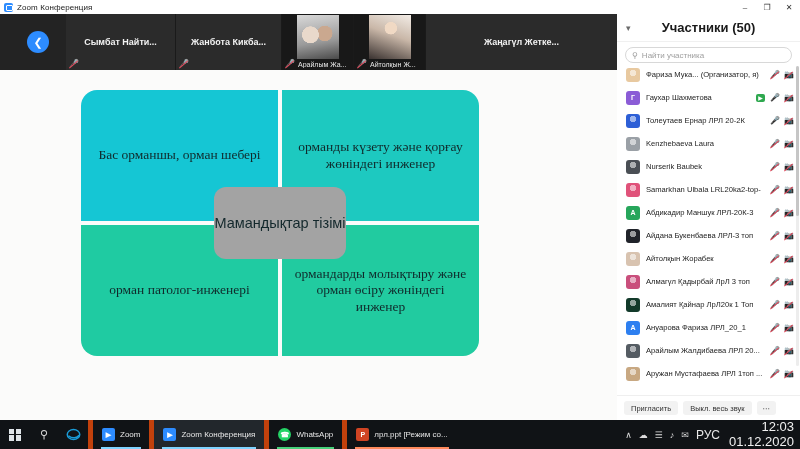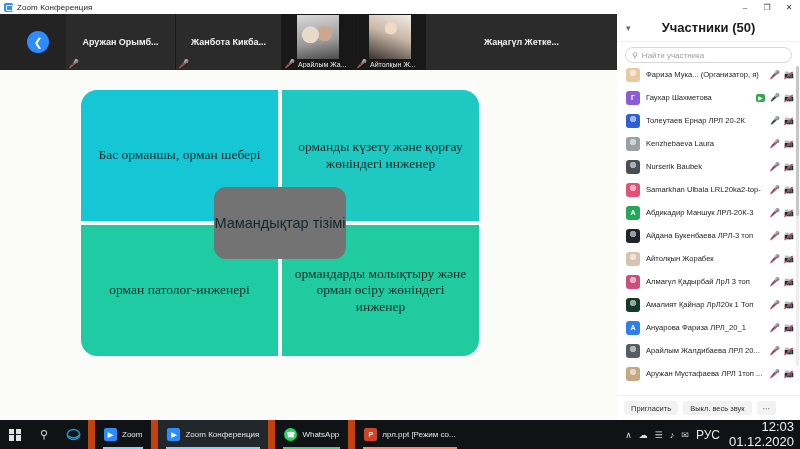--- a/index.html
+++ b/index.html
@@ -90,21 +90,21 @@
   .q-tl { left:0;   top:0;   border-top-left-radius:16px; }
   .q-tr { left:201px; top:0; border-top-right-radius:16px; }
   .q-bl { left:0;   top:135px; border-bottom-left-radius:16px; }
   .q-br { left:201px; top:135px; border-bottom-right-radius:16px; }
   .quad span {
     font-family:"Liberation Serif", serif;
     font-size:13.5px; color:#102a2b; line-height:1.22; padding:0 12px;
   }
   .center-card {
     position:absolute; left:50%; top:50%; transform:translate(-50%,-50%);
-    width:132px; height:72px; border-radius:12px; background:#737373;
+    width:132px; height:72px; border-radius:12px; background:#a3a3a3;
     display:flex; align-items:center; justify-content:center; text-align:center;
   }
   .center-card span{
     font-family:"Liberation Sans", sans-serif;
     font-size:14.5px; color:#13282c; line-height:1.25; font-weight:400;
   }
 
   
   .panel { position:absolute; left:617px; top:14px; width:183px; height:406px; background:#ffffff; }
   .panel-head {
@@ -168,21 +168,21 @@
   
   .taskbar {
     position:absolute; left:0; bottom:0; width:800px; height:29px; background:#101316;
     display:flex; align-items:center;
   }
   .tb-start { width:30px; height:29px; display:flex; align-items:center; justify-content:center; }
   .tb-search { width:28px; height:29px; display:flex; align-items:center; justify-content:center; color:#d8d8d8; font-size:11px;}
   .tb-ie { width:30px; height:29px; display:flex; align-items:center; justify-content:center; }
   .tb-app {
     height:29px; display:flex; align-items:center; gap:5px; padding:0 9px;
-    border-left:7px solid #c2410c; position:relative;
+    border-left:5px solid #c2410c; position:relative;
   }
   .tb-app.active { background:#22272c; }
   .tb-app .lbl { color:#e6e6e6; font-size:8px; white-space:nowrap; }
   .tb-app .underline{ position:absolute; left:8px; right:8px; bottom:0; height:2px; background:#7fd3ff;}
   .tb-app .underline.ppt{ background:#ff8a5c; }
   .tb-app .underline.wa{ background:#46d07a; }
   .appicon{ width:13px; height:13px; border-radius:2px; display:flex; align-items:center; justify-content:center;
             font-size:7px; color:#fff; font-weight:bold; flex:0 0 auto; }
   .tray { margin-left:auto; display:flex; align-items:center; gap:7px; padding-right:6px; }
   .tray .ti{ color:#dcdcdc; font-size:9px; }
@@ -207,21 +207,21 @@
       <div class="win-btn">✕</div>
     </div>
   </div>
 
   <div class="meeting">
 
     <div class="filmstrip">
       <div class="nav-prev">❮</div>
 
       <div class="tile" style="left:66px;width:110px;">
-        <div class="tile-name">Аружан Орымб...</div>
+        <div class="tile-name">Сымбат Найти...</div>
         <div class="tile-badge">
           <span class="mic-off"></span>
           <span class="nm"></span>
         </div>
       </div>
 
       <div class="tile" style="left:176px;width:106px;">
         <div class="tile-name">Жанбота Кикба...</div>
         <div class="tile-badge">
           <span class="mic-off"></span>

